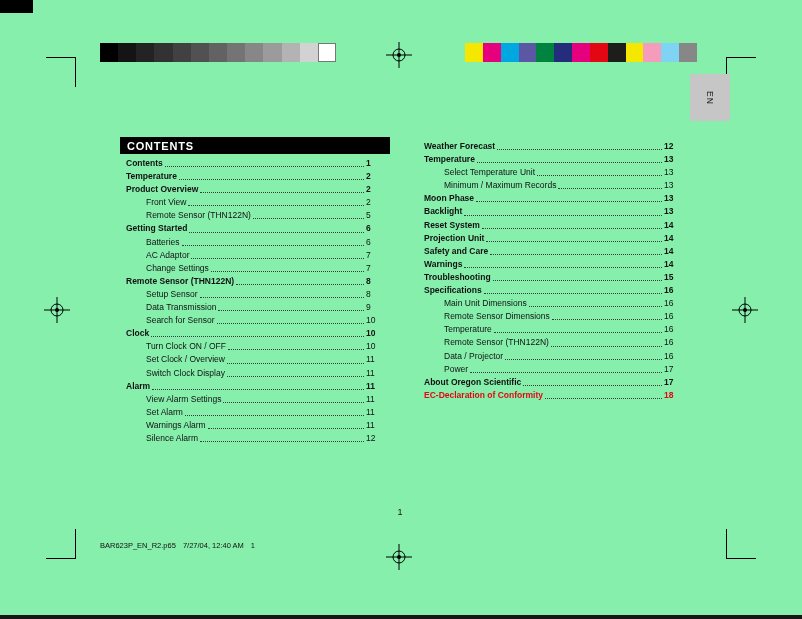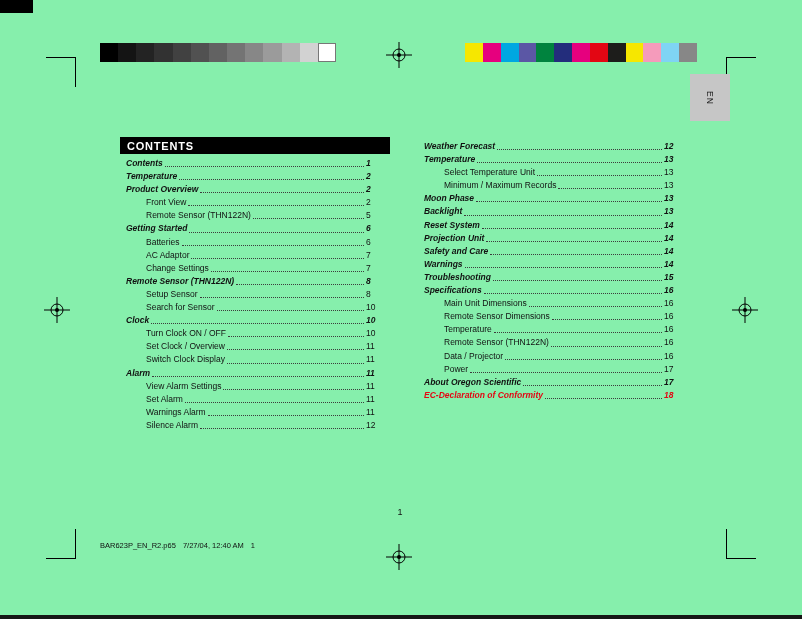--- a/index.html
+++ b/index.html
@@ -51,21 +51,21 @@
     padding-left: 7px; box-sizing: border-box;
     font-weight: bold; font-size: 11px; letter-spacing: 0.8px;
   }
 
   
   .toc { position: absolute; font-size: 8.5px; color: #111; }
   #toc-left  { left: 126px; top: 157px; width: 252px; }
   #toc-right { left: 424px; top: 140px; width: 252px; }
   .toc-row { display: flex; height: 13.1px; line-height: 13.1px; }
   .toc-row.indent { padding-left: 20px; }
-  .toc-row.bold { font-weight: bold; font-style: italic; }
+  .toc-row.bold { font-weight: bold; }
   .toc-row.red { color: #e30613; }
   .toc-label { white-space: nowrap; }
   .leader { flex: 1; position: relative; min-width: 8px; }
   .leader::after {
     content: ""; position: absolute; left: 2px; right: 2px; bottom: 3px;
     border-bottom: 1.5px dotted #3c3c3c;
   }
   .toc-page { text-align: left; min-width: 12px; white-space: nowrap; }
 
   
@@ -199,20 +199,25 @@
         <span class="toc-label">Remote Sensor (THN122N)</span>
         <span class="leader"></span>
         <span class="toc-page">8</span>
       </div>
       <div class="toc-row indent">
         <span class="toc-label">Setup Sensor</span>
         <span class="leader"></span>
         <span class="toc-page">8</span>
       </div>
       <div class="toc-row indent">
+        <span class="toc-label">Data Transmission</span>
+        <span class="leader"></span>
+        <span class="toc-page">9</span>
+      </div>
+      <div class="toc-row indent">
         <span class="toc-label">Search for Sensor</span>
         <span class="leader"></span>
         <span class="toc-page">10</span>
       </div>
       <div class="toc-row bold">
         <span class="toc-label">Clock</span>
         <span class="leader"></span>
         <span class="toc-page">10</span>
       </div>
       <div class="toc-row indent">

